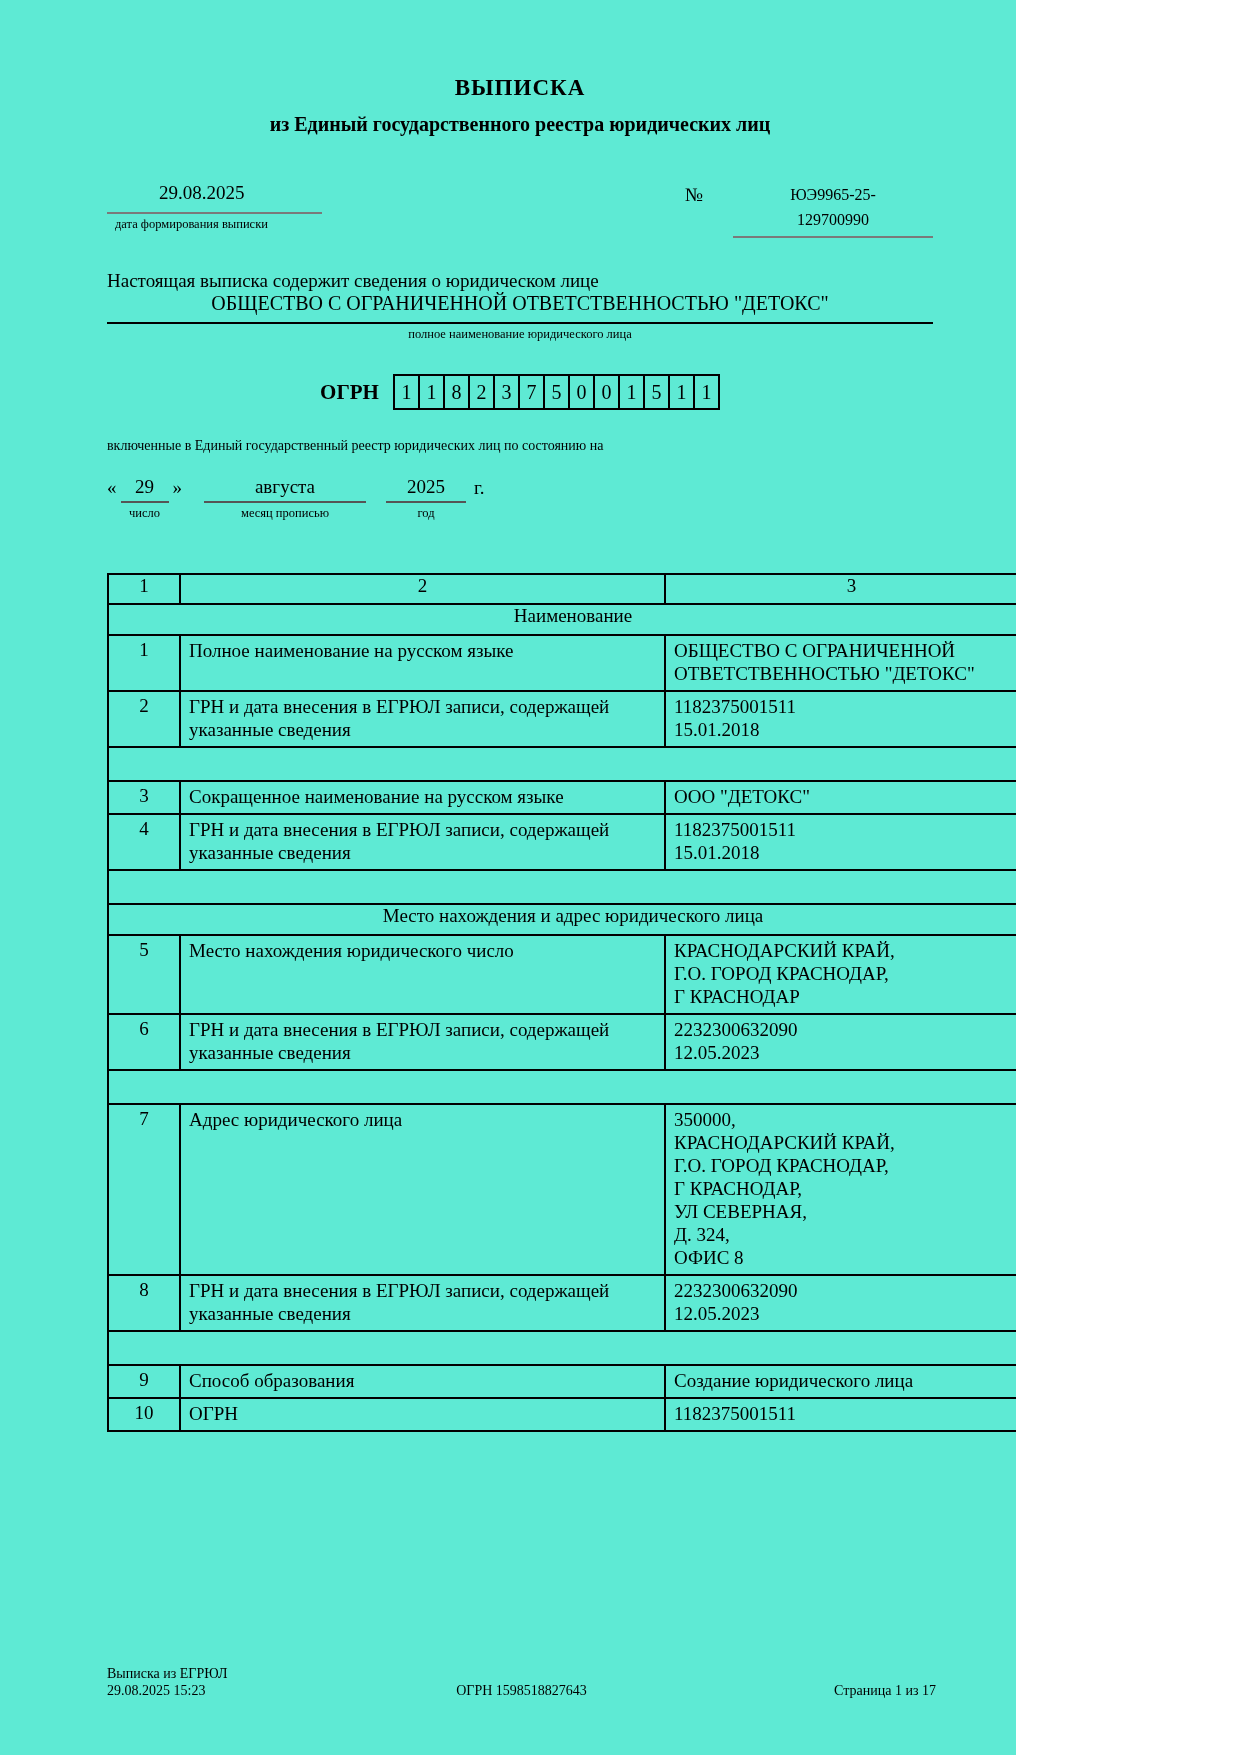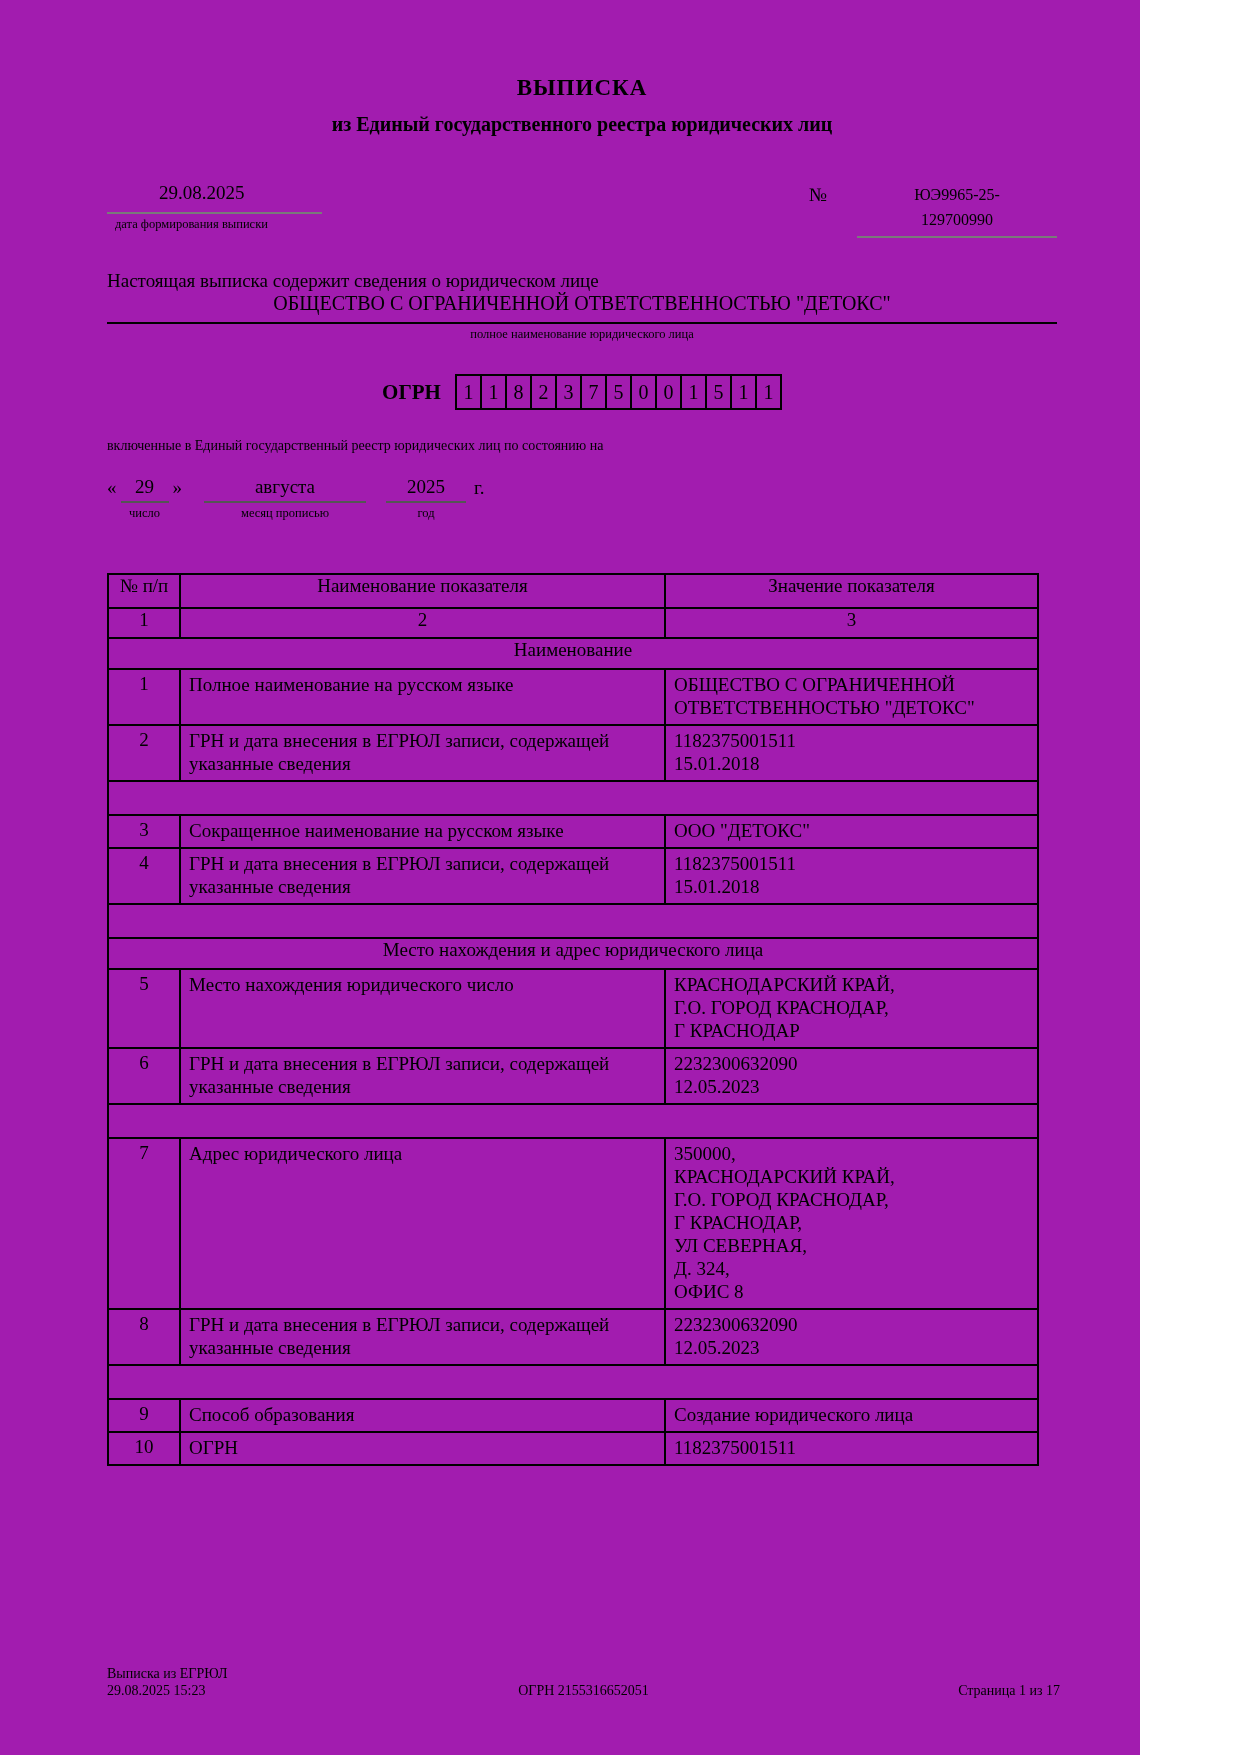--- a/index.html
+++ b/index.html
@@ -1,21 +1,21 @@
 <!DOCTYPE html>
 <html><head>
 <meta charset="utf-8">
 <style>
   * { margin: 0; padding: 0; box-sizing: border-box; }
   html, body { background: #fff; }
   .page {
     position: relative;
-    width: 1140px;
+    width: 1016px;
     height: 1755px;
-    background: #a21caf;
+    background: #5eead4;
     color: #000;
     font-family: "Liberation Serif", "DejaVu Serif", serif;
     overflow: hidden;
   }
   .content { padding: 75px 83px 0 107px; }
 
   .doc-title { text-align: center; font-size: 23px; font-weight: bold; letter-spacing: 1px; }
   .doc-subtitle { text-align: center; font-size: 20px; font-weight: bold; margin-top: 12px; }
 
   .numrow { display: flex; justify-content: space-between; margin-top: 46px; }
@@ -135,25 +135,20 @@
     </div>
 
     <table class="egrul">
       <colgroup>
         <col style="width:72px">
         <col style="width:485px">
         <col style="width:373px">
       </colgroup>
       <thead>
         <tr>
-          <th class="col-head">№ п/п</th>
-          <th class="col-head">Наименование показателя</th>
-          <th class="col-head">Значение показателя</th>
-        </tr>
-        <tr>
           <td class="colnum-cell">1</td>
           <td class="colnum-cell">2</td>
           <td class="colnum-cell">3</td>
         </tr>
       </thead>
       <tbody>
           <tr>
             <td colspan="3" class="section-cell">Наименование</td>
           </tr>
           <tr>
@@ -256,16 +251,16 @@
           </tr>
         </tbody>
     </table>
   </div>
 
   <div class="footer">
     <div class="footer-left">
       <div>Выписка из ЕГРЮЛ</div>
       <div>29.08.2025 15:23</div>
     </div>
-    <div class="footer-center">ОГРН 2155316652051</div>
+    <div class="footer-center">ОГРН 1598518827643</div>
     <div class="footer-right">Страница 1 из 17</div>
   </div>
 </div>
 
 </body></html>

